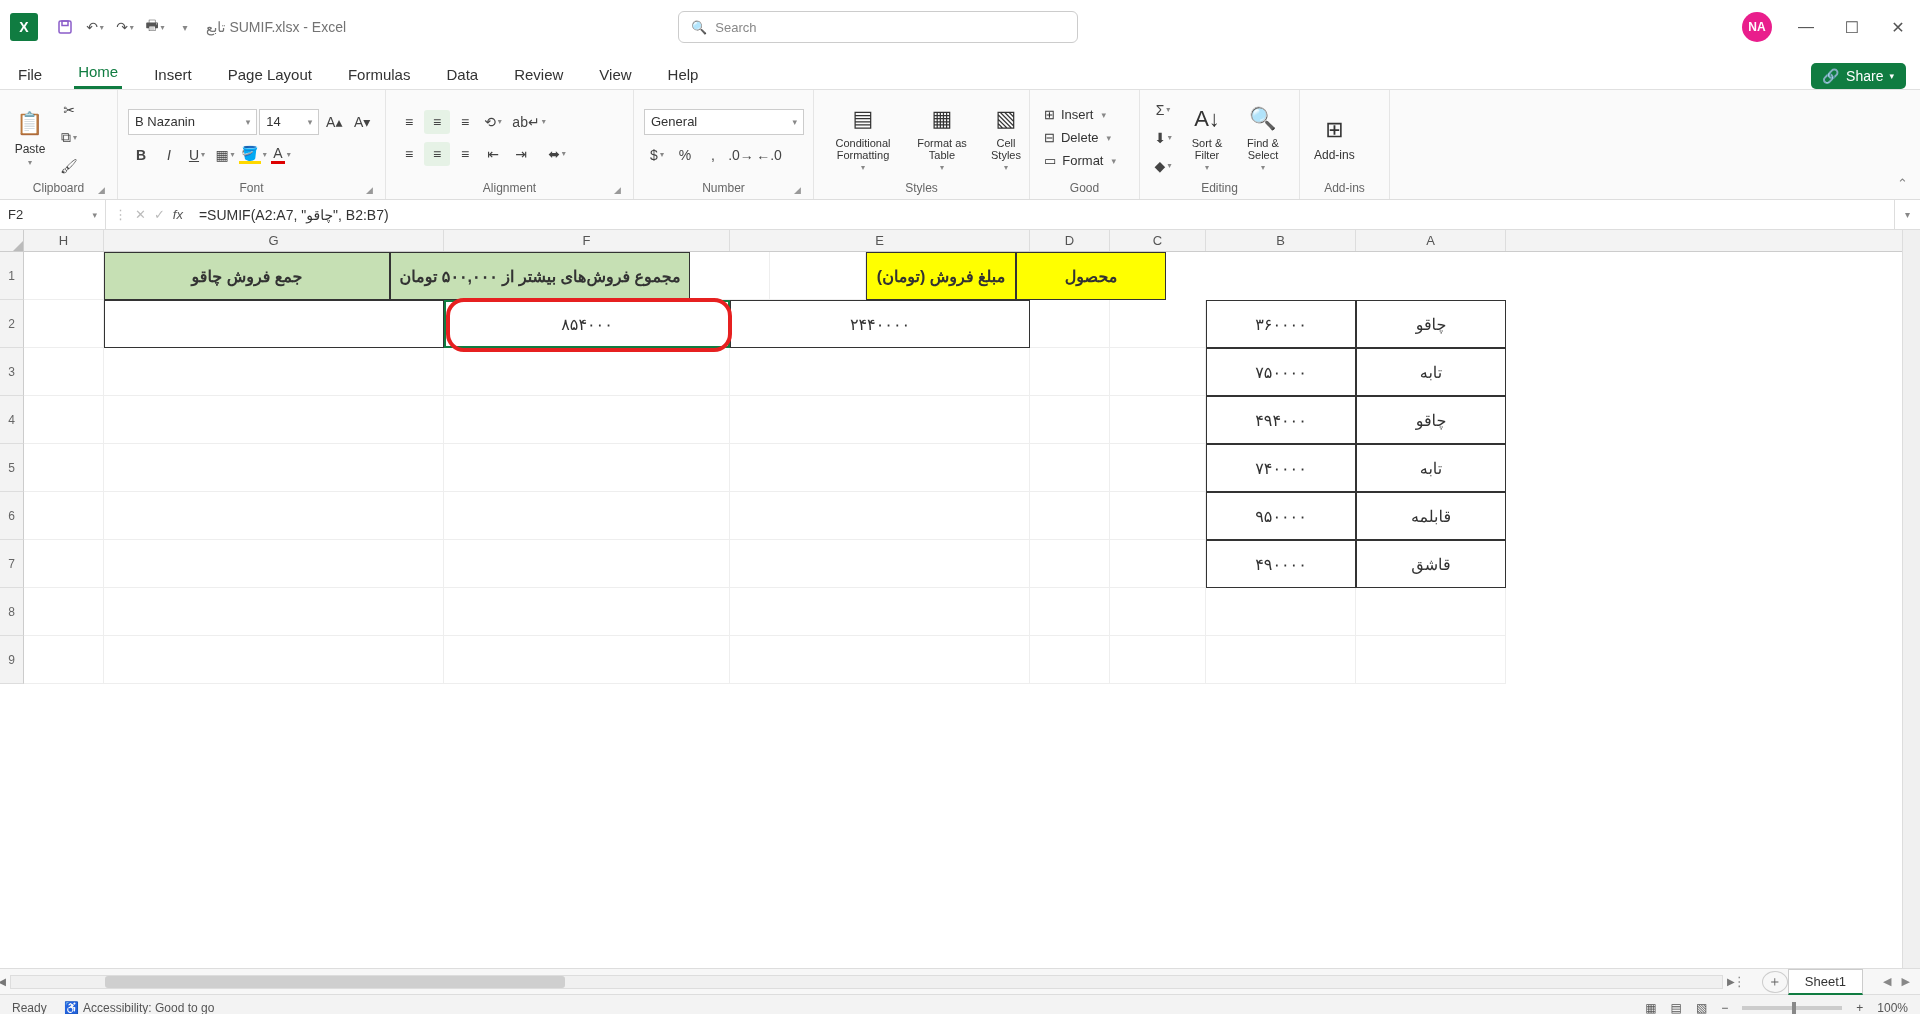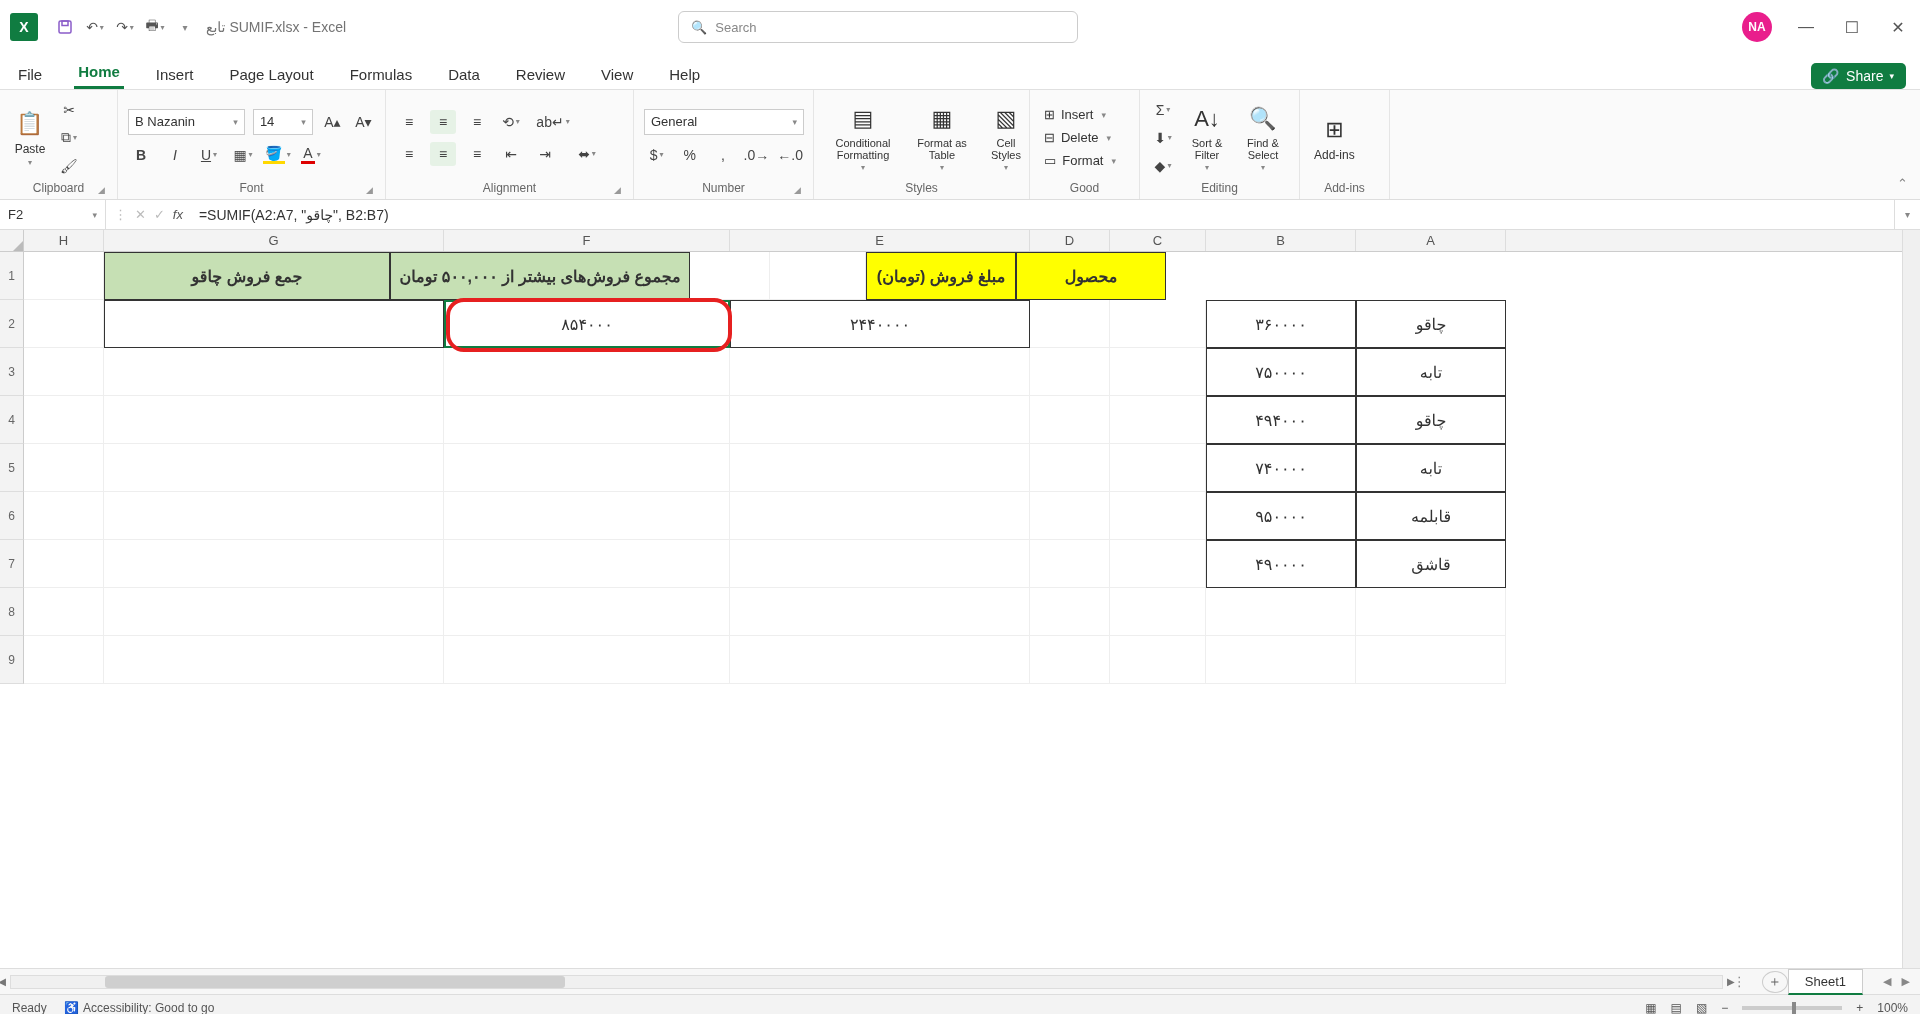--- a/index.html
+++ b/index.html
@@ -14,33 +14,33 @@
 .titlebar .title-text { margin-left: 4px; color: #737373; font-size: 14px; }
 .titlebar .search-wrap { margin: 0 auto; }
 .titlebar .search { width: 400px; height: 32px; border: 1px solid #ccc; border-radius: 6px; display: flex; align-items: center; padding: 0 12px; gap: 8px; color: #888; }
 .titlebar .right { display: flex; align-items: center; gap: 22px; margin-left: auto; }
 .titlebar .avatar { width: 30px; height: 30px; border-radius: 50%; background: #e91e8c; color: #fff; display: flex; align-items: center; justify-content: center; font-size: 12px; font-weight: bold; }
 .titlebar .wbtn { width: 24px; height: 24px; display: flex; align-items: center; justify-content: center; color: #555; font-size: 16px; }
 
 
 .tabs { height: 36px; display: flex; align-items: flex-end; padding: 0 14px; gap: 28px; border-bottom: 1px solid #e0e0e0; }
 .tabs .tab { padding: 6px 4px; color: #333; font-size: 15px; cursor: pointer; }
-.tabs .tab.active { border-bottom: 3px solid #107c41; color: #107c41; font-weight: 700; }
+.tabs .tab.active { border-bottom: 3px solid #107c41; color: #107c41; font-weight: 400; }
 .tabs .share { margin-left: auto; background: #107c41; color: #fff; padding: 5px 12px; border-radius: 5px; font-size: 14px; display: flex; align-items: center; gap: 6px; }
 
 
 .ribbon { height: 110px; background: #fafafa; display: flex; border-bottom: 1px solid #ddd; }
 .group { border-right: 1px solid #e5e5e5; display: flex; flex-direction: column; padding: 6px 10px 2px; }
 .group .body { flex: 1; display: flex; align-items: center; gap: 6px; }
 .group .label { text-align: center; font-size: 12px; color: #666; padding: 2px 0; position: relative; }
 .group .label .dl { position: absolute; right: 2px; bottom: 2px; font-size: 9px; color: #999; }
 .bigbtn { display: flex; flex-direction: column; align-items: center; gap: 2px; font-size: 12px; color: #333; cursor: pointer; padding: 2px 4px; }
 .bigbtn .glyph { width: 32px; height: 32px; display: flex; align-items: center; justify-content: center; font-size: 22px; }
 .col { display: flex; flex-direction: column; gap: 4px; }
-.row { display: flex; align-items: center; gap: 8px; }
+.row { display: flex; align-items: center; gap: 2px; }
 .smbtn { width: 26px; height: 24px; display: flex; align-items: center; justify-content: center; color: #444; font-size: 14px; cursor: pointer; border-radius: 3px; }
 .smbtn.arr::after { content: "▾"; font-size: 8px; margin-left: 2px; color: #888; }
 .combo { height: 26px; border: 1px solid #ccc; background: #fff; display: flex; align-items: center; padding: 0 6px; font-size: 13px; min-width: 60px; justify-content: space-between; }
 .combo .car { font-size: 9px; color: #888; }
 .menuitem { display: flex; align-items: center; gap: 6px; font-size: 13px; color: #333; padding: 2px 4px; cursor: pointer; }
 .menuitem .car { font-size: 9px; color: #888; margin-left: 2px; }
 
 
 .fbar-row { height: 30px; display: flex; align-items: stretch; border-bottom: 1px solid #ddd; }
 .namebox { width: 106px; border-right: 1px solid #ddd; display: flex; align-items: center; padding: 0 8px; font-size: 13px; justify-content: space-between; }

